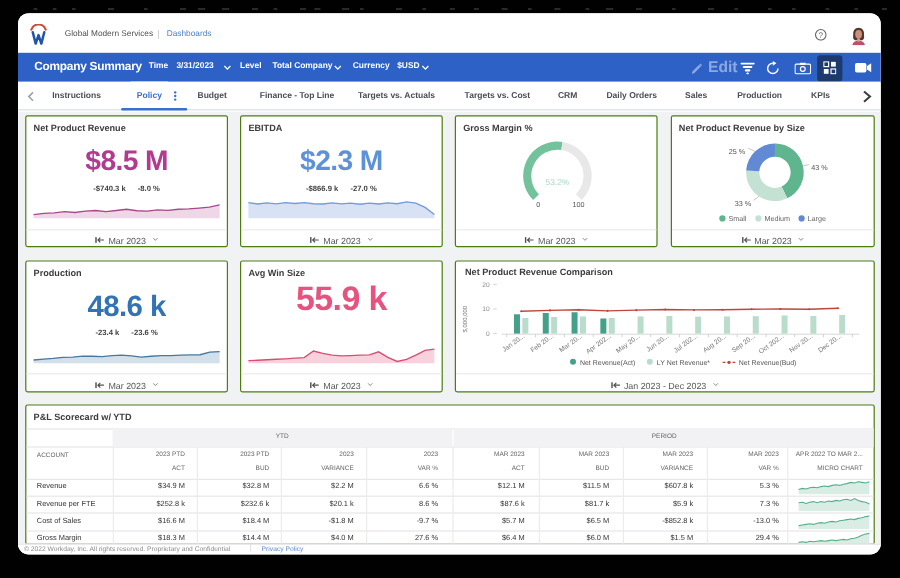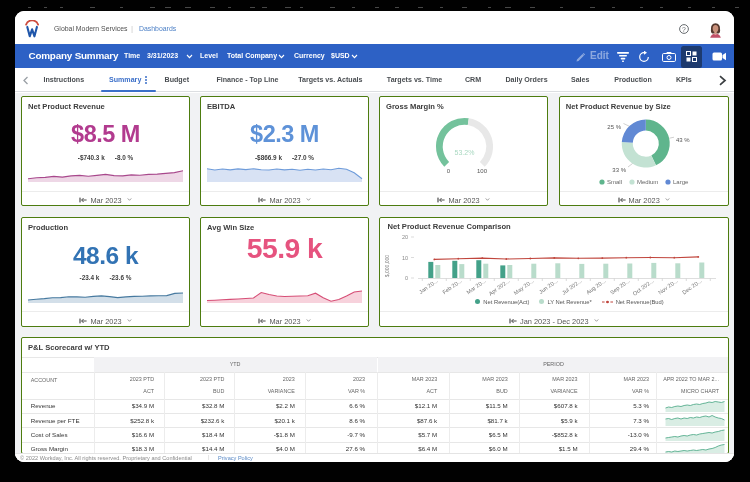--- a/index.html
+++ b/index.html
@@ -79,21 +79,21 @@
         <path d="M1 1 L3.5 3.6 L6 1" stroke="#fff" stroke-width="1.1" fill="none"></path>
       </svg>
 <div class="abs" style="left:279px;top:0;height:24px;line-height:24px;font-size:7px;font-weight:bold;color:#fff;opacity:1.0;">Currency</div>
 <div class="abs" style="left:316px;top:0;height:24px;line-height:24px;font-size:7px;font-weight:bold;color:#fff;opacity:1.0;">$USD</div>
 <svg class="abs" style="left:336px;top:10px" width="7" height="5" viewBox="0 0 7 5">
         <path d="M1 1 L3.5 3.6 L6 1" stroke="#fff" stroke-width="1.1" fill="none"></path>
       </svg>
 <svg class="abs" style="left:560px;top:7.5px;opacity:0.45" width="11" height="11" viewBox="0 0 11 11">
 <path d="M1.5 9.5 L2 7.5 L7.5 2 L9 3.5 L3.5 9 Z M7.8 1.7 L8.6 0.9 L10.1 2.4 L9.3 3.2 Z" fill="#fff"></path>
       </svg>
-<div class="abs" style="left:575px;top:0;height:24px;line-height:24px;font-size:10px;font-weight:bold;color:#fff;opacity:0.45;">Edit</div>
+<div class="abs" style="left:575px;top:0;height:24px;line-height:24px;font-size:13px;font-weight:bold;color:#fff;opacity:0.45;">Edit</div>
 <svg class="abs" style="left:602px;top:7.5px;" width="12" height="10" viewBox="0 0 12 10">
 <rect x="0" y="0" width="12" height="1.7" rx="0.8" fill="#fff"></rect>
 <rect x="2" y="2.9" width="8" height="1.7" rx="0.8" fill="#fff"></rect>
 <rect x="3.7" y="5.8" width="4.6" height="1.7" rx="0.8" fill="#fff"></rect>
 <rect x="5" y="8.5" width="2" height="1.5" rx="0.7" fill="#fff"></rect>
       </svg>
 <svg class="abs" style="left:622.5px;top:6.5px" width="12" height="12" viewBox="0 0 12 12">
 <path d="M 10.3 6 A 4.3 4.3 0 1 1 6 1.7" fill="none" stroke="#fff" stroke-width="1.2"></path>
 <path d="M 6 -0.4 L 9 1.7 L 6 3.8 Z" fill="#fff"></path>
       </svg>
@@ -115,27 +115,27 @@
       </svg>
 </div>
 <div class="abs" style="left:0;top:57px;width:719px;height:24px;background:#fff;border-bottom:1px solid #dcdee1">
 <svg class="abs" style="left:7px;top:8px" width="8" height="9" viewBox="0 0 8 9">
         <path d="M5.5 1 L2 4.5 L5.5 8" stroke="#9aa0a6" stroke-width="1.3" fill="none"></path>
       </svg>
 <div class="abs" style="left:-11.200000000000003px;top:0;width:120px;height:24px;line-height:24px;text-align:center;font-size:7.1px;color:#4a4e52;font-weight:bold">Instructions</div>
 <div class="abs" style="left:172.5px;top:0;width:120px;height:24px;line-height:24px;text-align:center;font-size:7.1px;color:#4a4e52;font-weight:bold">Finance - Top Line</div>
 <div class="abs" style="left:101.80000000000001px;top:0;width:120px;height:24px;line-height:24px;text-align:center;font-size:7.1px;color:#4a4e52;font-weight:bold">Budget</div>
 <div class="abs" style="left:255.39999999999998px;top:0;width:120px;height:24px;line-height:24px;text-align:center;font-size:7.1px;color:#4a4e52;font-weight:bold">Targets vs. Actuals</div>
-<div class="abs" style="left:339.5px;top:0;width:120px;height:24px;line-height:24px;text-align:center;font-size:7.1px;color:#4a4e52;font-weight:bold">Targets vs. Time</div>
+<div class="abs" style="left:339.5px;top:0;width:120px;height:24px;line-height:24px;text-align:center;font-size:7.1px;color:#4a4e52;font-weight:bold">Targets vs. Cost</div>
 <div class="abs" style="left:398px;top:0;width:120px;height:24px;line-height:24px;text-align:center;font-size:7.1px;color:#4a4e52;font-weight:bold">CRM</div>
 <div class="abs" style="left:451.5px;top:0;width:120px;height:24px;line-height:24px;text-align:center;font-size:7.1px;color:#4a4e52;font-weight:bold">Daily Orders</div>
 <div class="abs" style="left:505.20000000000005px;top:0;width:120px;height:42px;line-height:24px;text-align:center;font-size:7.1px;color:#4a4e52;font-weight:bold">Sales</div>
 <div class="abs" style="left:558px;top:0;width:120px;height:24px;line-height:24px;text-align:center;font-size:7.1px;color:#4a4e52;font-weight:bold">Production</div>
 <div class="abs" style="left:608.8px;top:0;width:120px;height:24px;line-height:24px;text-align:center;font-size:7.1px;color:#4a4e52;font-weight:bold">KPIs</div>
-<div class="abs" style="left:94px;top:0;width:31px;height:24px;line-height:24px;text-align:center;font-size:7.1px;color:#3b6fc9;font-weight:bold;background:#fff">Summary</div>
+<div class="abs" style="left:94px;top:0;width:31px;height:24px;line-height:24px;text-align:center;font-size:7.1px;color:#3b6fc9;font-weight:bold;background:#fff">Policy</div>
 <div class="abs" style="left:130px;top:8px;width:2px;height:2px;background:#3b6fc9;border-radius:50%;box-shadow:0 3px 0 #3b6fc9,0 6px 0 #3b6fc9"></div>
 <div class="abs" style="left:85.7px;top:21.8px;width:55px;height:1.9px;background:#3b6fc9;border-radius:1px"></div>
 <svg class="abs" style="left:702px;top:6.5px" width="10" height="11" viewBox="0 0 10 11">
         <path d="M3 1.2 L8 5.5 L3 9.8" stroke="#3c4043" stroke-width="1.7" fill="none"></path>
       </svg>
 </div>
 <div class="abs" style="left:0;top:81.5px;width:719px;height:369.5px;background:#f1f2f4"></div>
 <div class="card" style="left:6px;top:85px;width:169px;height:110px">
       <div class="ct">Net Product Revenue</div>
       <div class="big" style="top:23.5px;font-size:23.5px;color:#b23b8f">$8.5 M</div>

